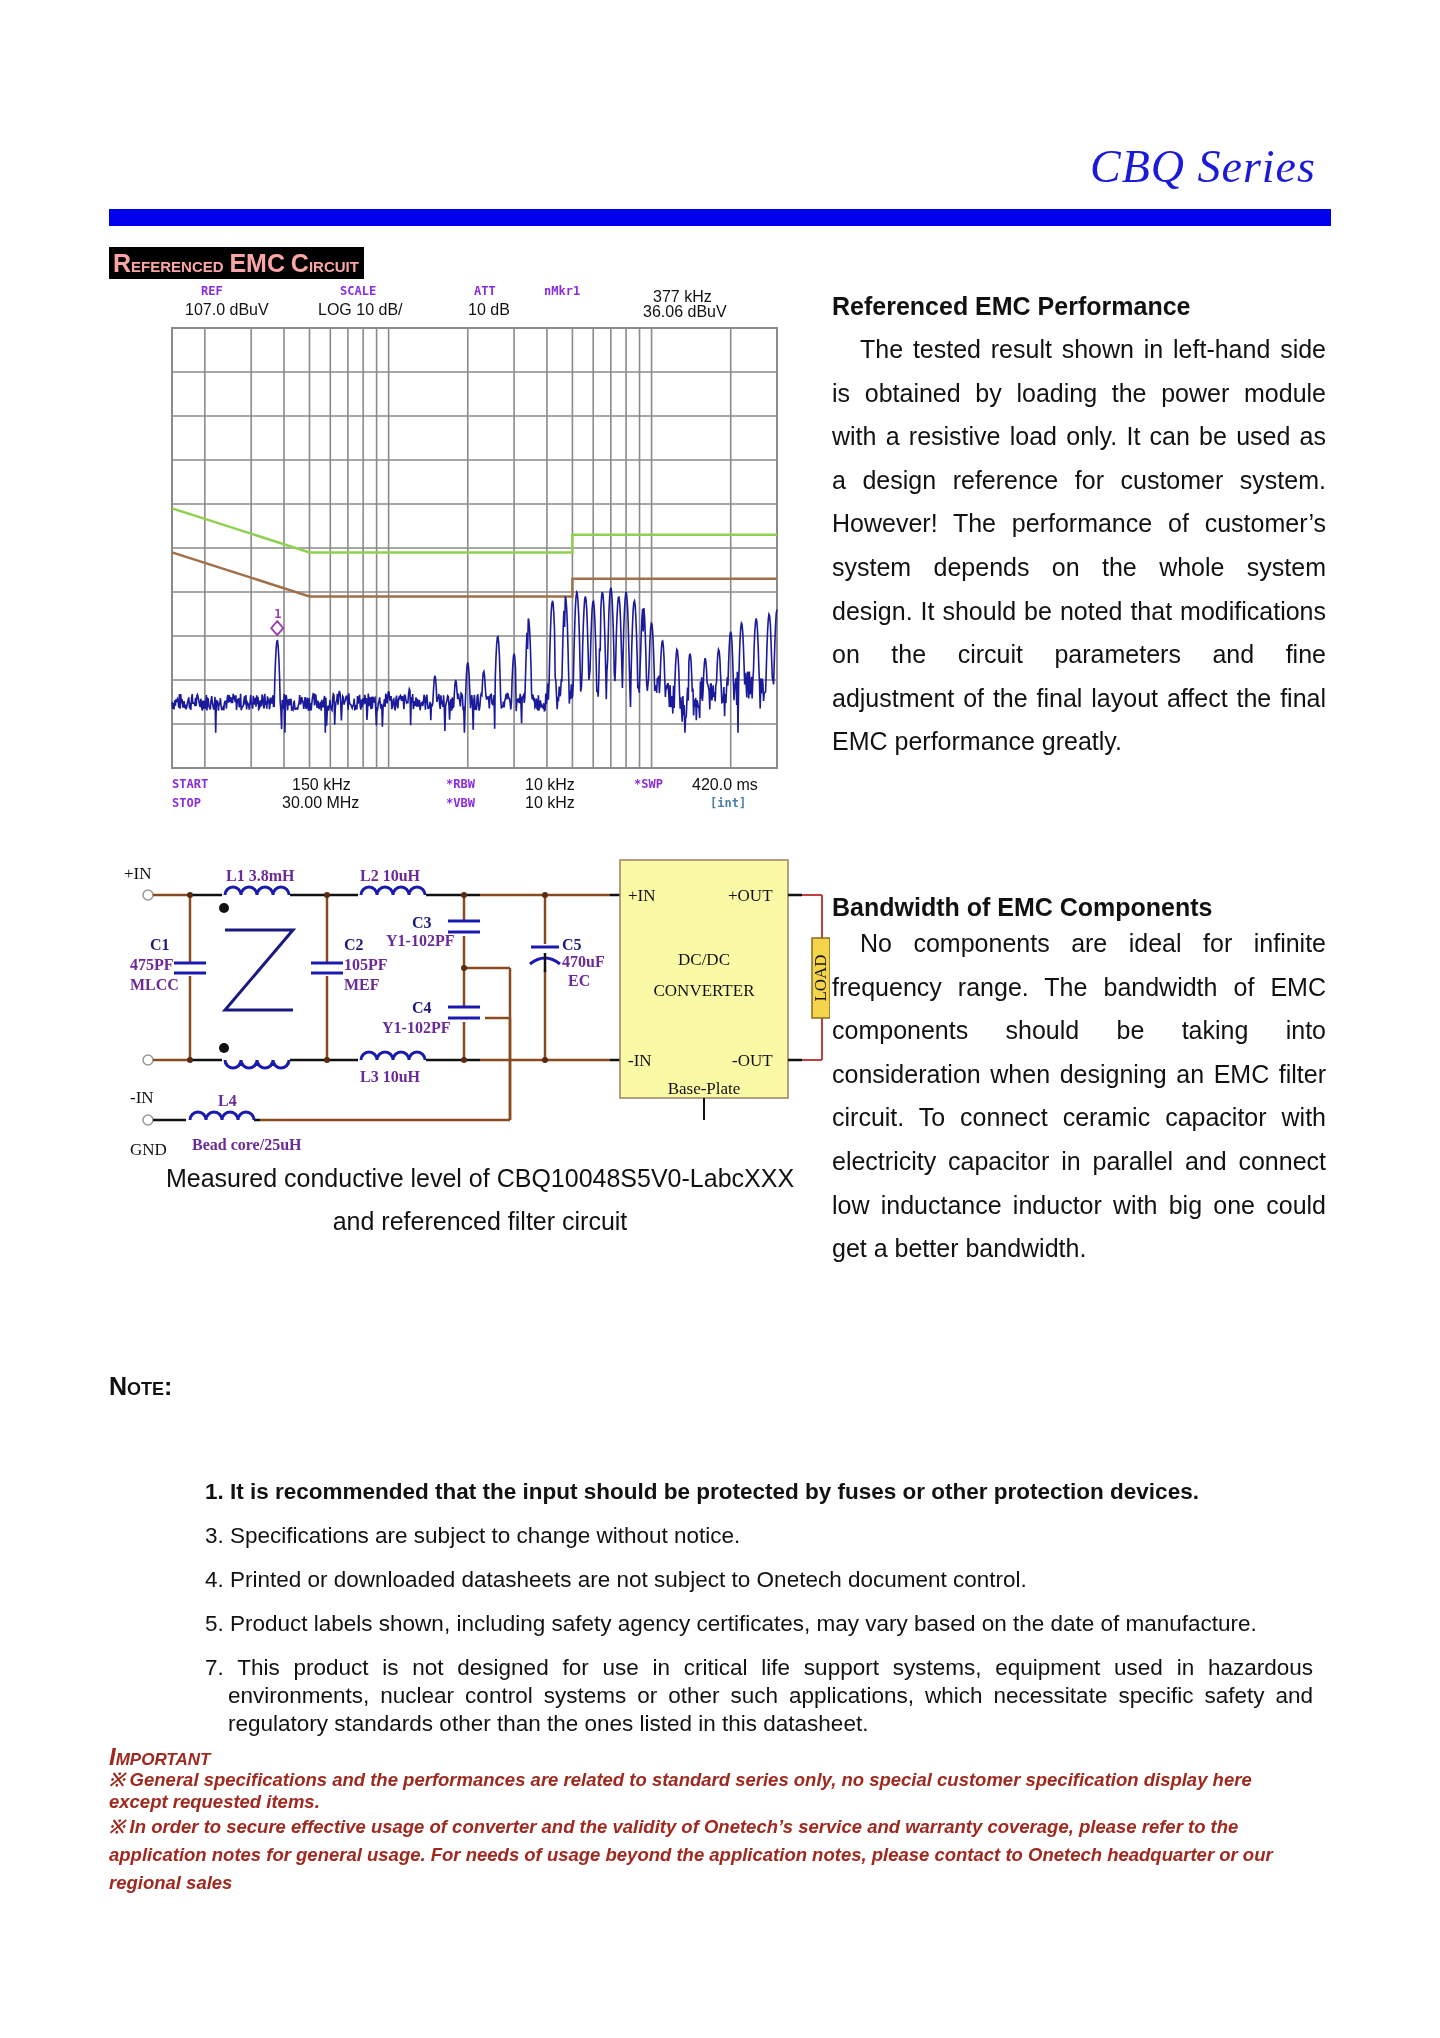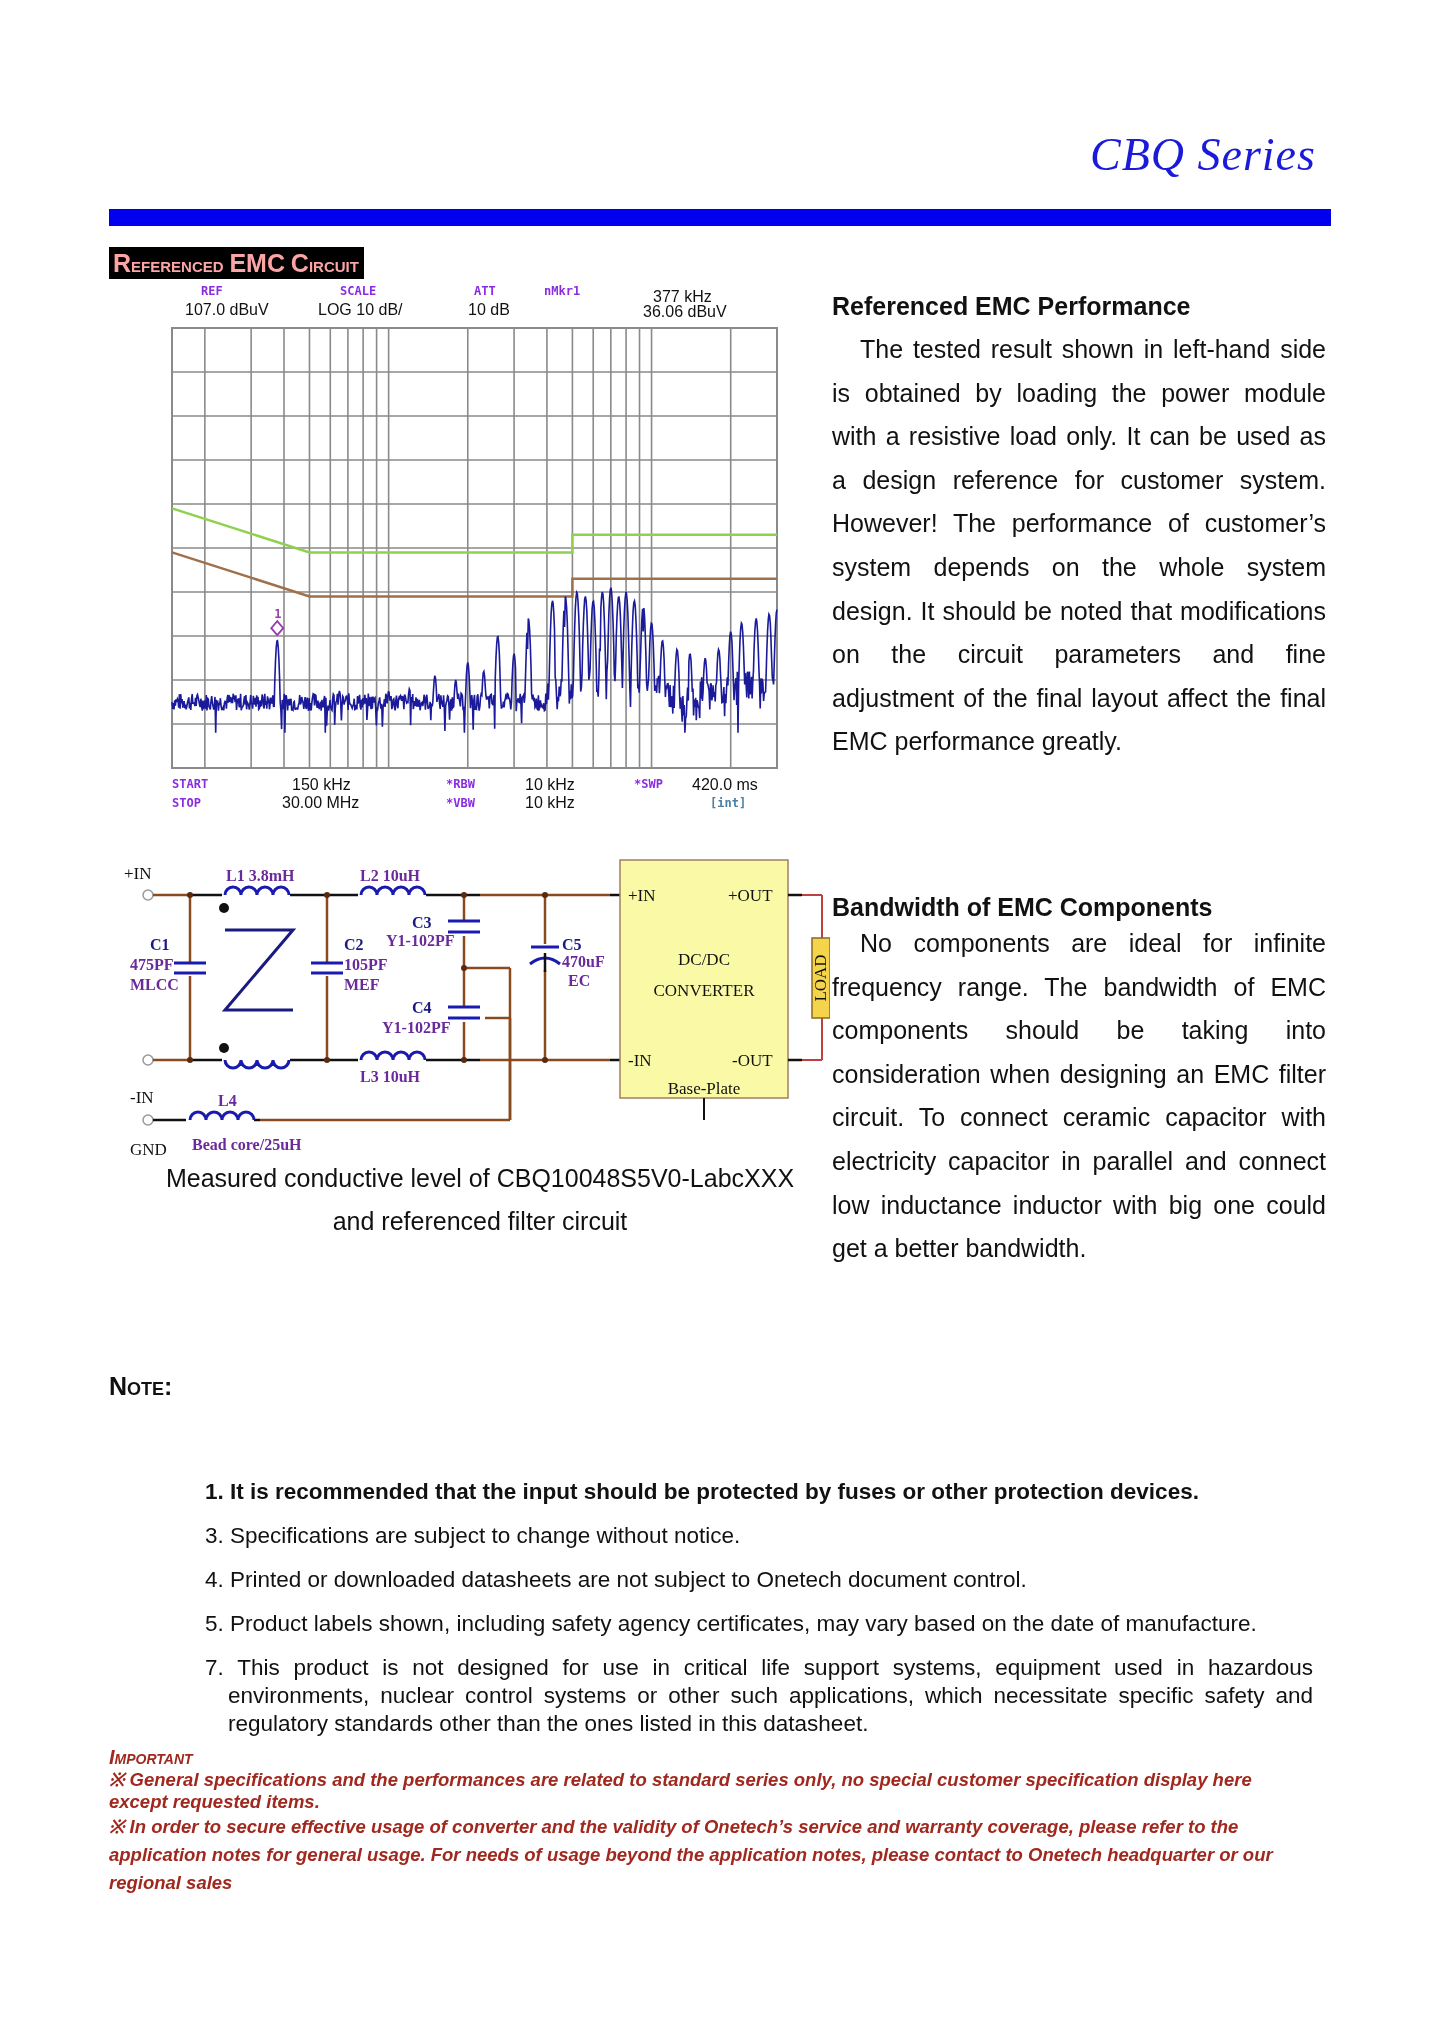--- a/index.html
+++ b/index.html
@@ -1,21 +1,21 @@
 <!DOCTYPE html>
 <html><head>
 <meta charset="utf-8">
 <style>
   html, body { margin: 0; padding: 0; background: #ffffff; }
   body { width: 1440px; height: 2038px; position: relative; overflow: hidden;
          font-family: "Liberation Sans", sans-serif; color: #111; }
   .abs { position: absolute; }
 
   
-  #series-title { left: 1090px; top: 128px; font-family: "Liberation Serif", serif; font-style: italic;
+  #series-title { left: 1090px; top: 140px; font-family: "Liberation Serif", serif; font-style: italic;
       font-size: 46px; color: #1a1ad8; letter-spacing: 1px; white-space: nowrap; }
   #header-bar { left: 109px; top: 209px; width: 1222px; height: 17px; background: #0000ee; }
 
   
   #section-label { left: 109px; top: 247px; background: #000; color: #fca5a5; padding: 2px 5px 1px 4px;
       font-weight: bold; font-size: 21px; font-variant: small-caps; letter-spacing: 0px; white-space: nowrap; }
   #section-label .big { font-size: 25px; }
 
   
   #analyzer { left: 150px; top: 280px; width: 650px; height: 530px; }
@@ -44,21 +44,21 @@
   
   #note-title { left: 109px; top: 1372px; font-weight: bold; font-size: 25px; font-variant: small-caps; }
   #notes { left: 189px; top: 1462px; width: 1140px; font-size: 22.5px; line-height: 28px; }
   #notes .note { margin: 16px; }
   #notes .note.bold { font-weight: bold; }
   #notes .note.hang { padding-left: 23px; text-indent: -23px; text-align: justify; }
 
   
   #important { left: 109px; top: 1745px; width: 1200px; color: #a0281e; font-style: italic; font-weight: bold;
       font-family: "Liberation Sans", sans-serif; font-size: 18.5px; }
-  #important .imp-title { font-variant: small-caps; font-size: 20px; line-height: 24px; }
+  #important .imp-title { font-variant: small-caps; font-size: 24px; line-height: 24px; }
   #important p { margin: 0; line-height: 22px; }
   #important p.spaced { line-height: 28px; }
 </style>
 </head>
 <body>
 
 <div id="series-title" class="abs">CBQ  Series</div>
 <div id="header-bar" class="abs"></div>
 
 <div id="section-label" class="abs"><span class="big">R</span><span>eferenced </span><span class="big">EMC</span><span> </span><span class="big">C</span><span>ircuit</span></div>

